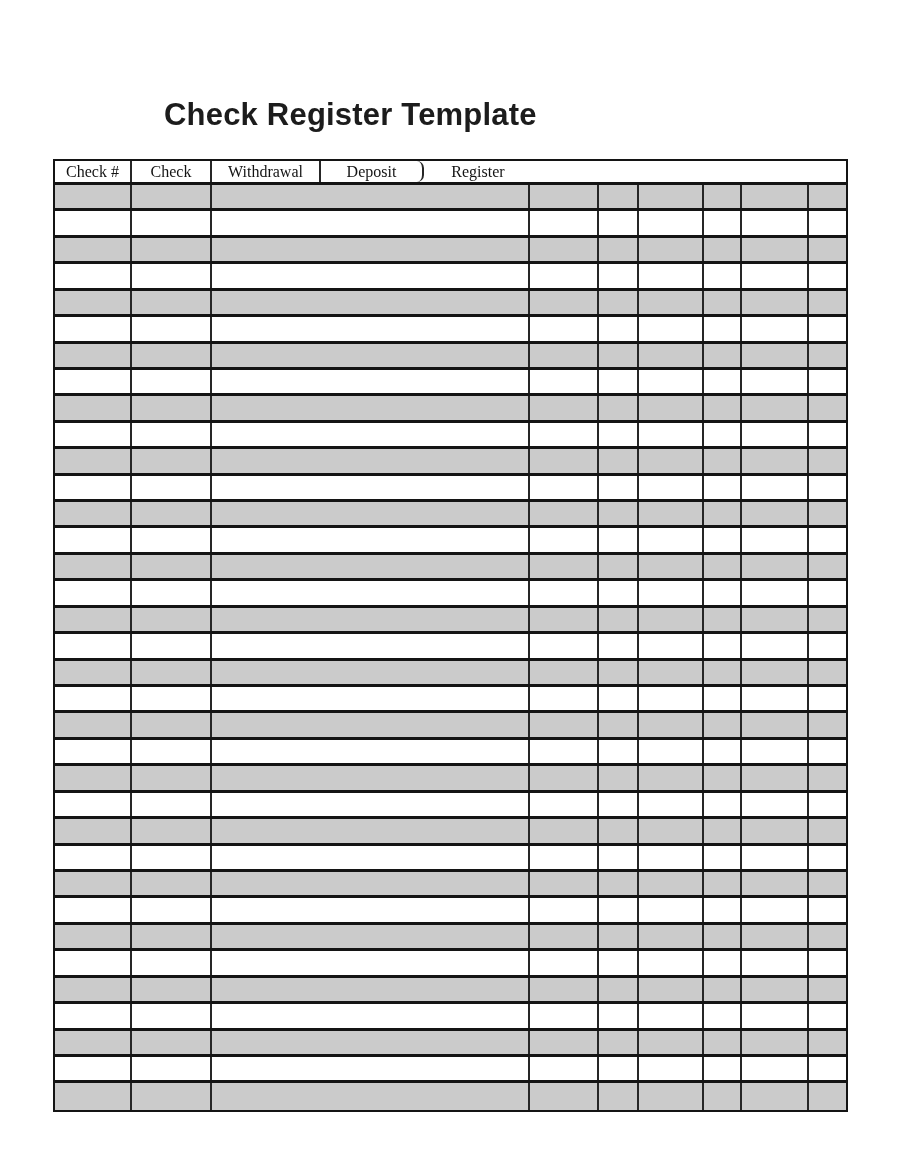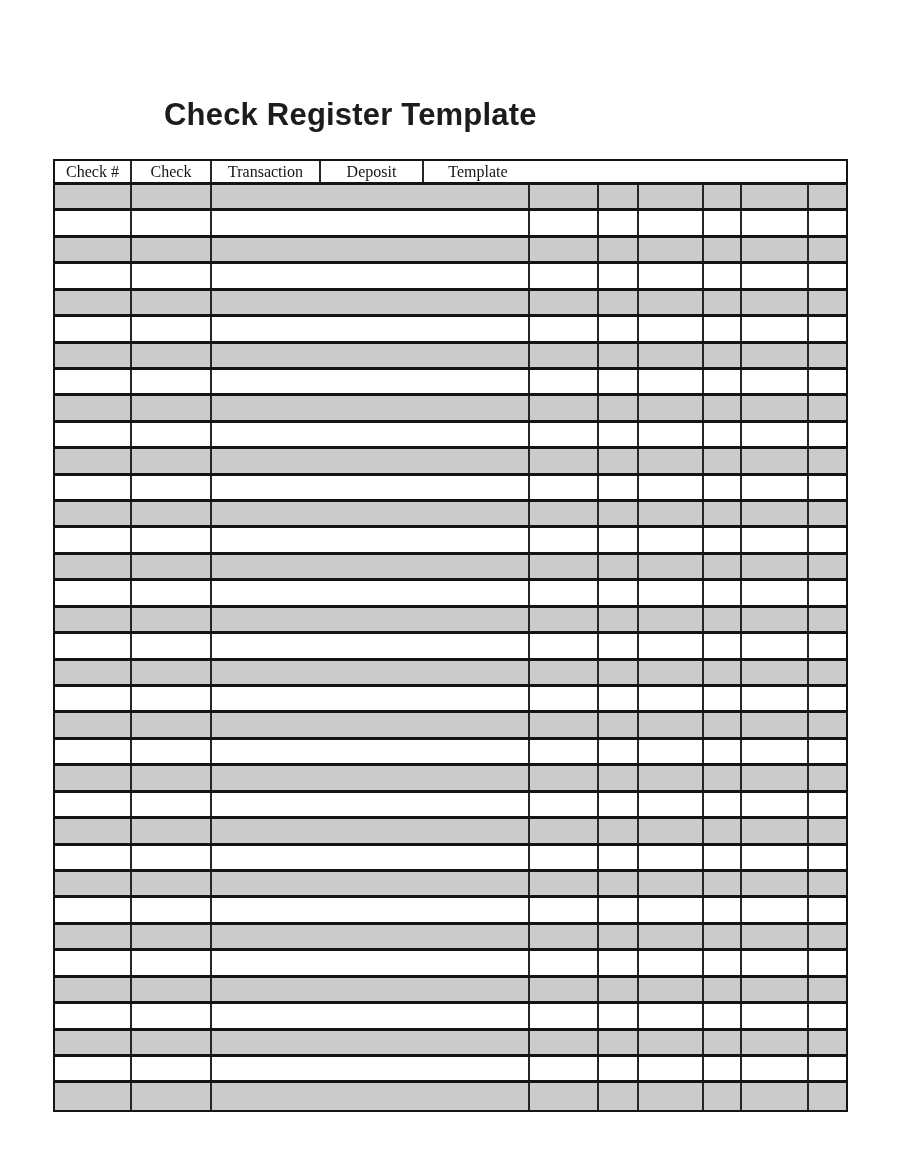--- a/index.html
+++ b/index.html
@@ -77,23 +77,23 @@
 </head>
 <body>
 
 <div class="page">
   <h1 class="doc-title">Check Register Template</h1>
 
   <div class="register-table">
     <div class="header-row">
         <div class="hcell" style="flex: 0 0 77px;">Check #</div>
         <div class="hcell" style="flex: 0 0 80px;">Check</div>
-        <div class="hcell" style="flex: 0 0 109px;">Transaction</div>
-        <div class="hcell" style="flex: 0 0 103px;">Deposit</div>
-        <div class="hcell" style="flex: 0 0 108px;">Template</div>
+        <div class="hcell" style="flex: 0 0 109px;">Withdrawal</div>
+        <div class="hcell" style="flex: 0 0 103px; border-radius: 7px;">Deposit</div>
+        <div class="hcell" style="flex: 0 0 108px;">Register</div>
       </div>
     <div>
         <div class="row shaded">
           <div class="cell" style="flex: 0 0 77px;"></div>
           <div class="cell" style="flex: 0 0 80px;"></div>
           <div class="cell" style="flex: 0 0 318px;"></div>
           <div class="cell" style="flex: 0 0 69px;"></div>
           <div class="cell" style="flex: 0 0 40px;"></div>
           <div class="cell" style="flex: 0 0 65px;"></div>
           <div class="cell" style="flex: 0 0 38px;"></div>

